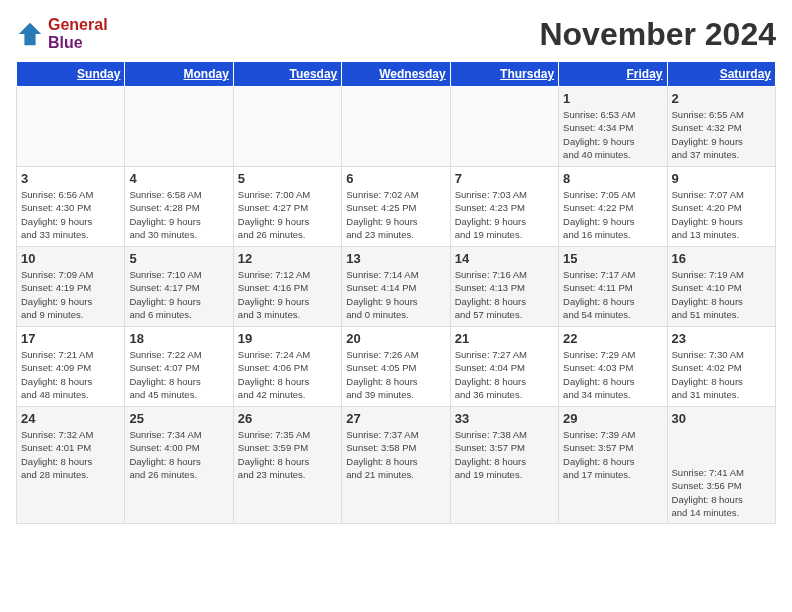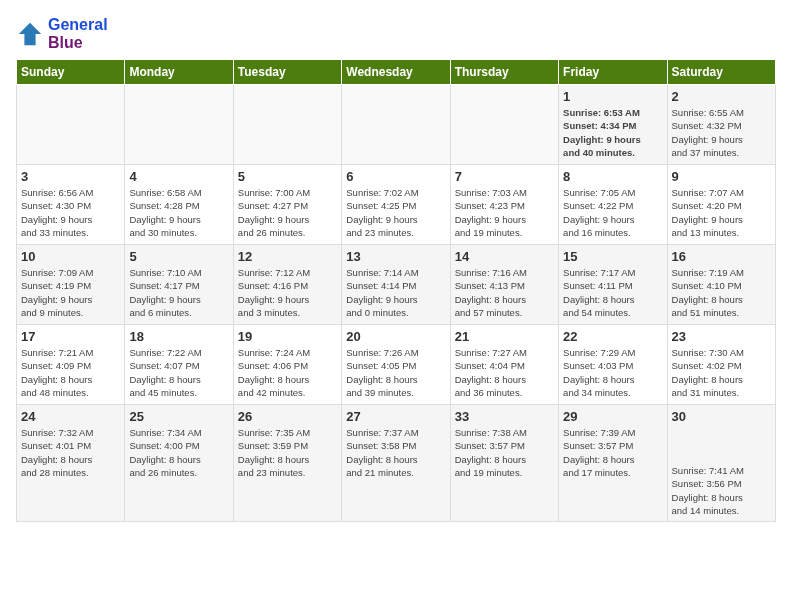--- a/index.html
+++ b/index.html
@@ -21,21 +21,21 @@
       align-items: center;
     }
     .logo-text {
       display: flex;
       flex-direction: column;
       line-height: 1.1;
     }
     .logo-general {
       font-size: 16px;
       font-weight: bold;
-      color: #1d4ed8;
+      color: #b91c1c;
     }
     .logo-blue {
       font-size: 16px;
       font-weight: bold;
       color: #701a75;
     }
     .logo-icon {
       width: 28px;
       height: 28px;
       margin-right: 4px;
@@ -51,27 +51,28 @@
     .location {
       font-size: 15px;
       color: #555;
     }
     table {
       width: 100%;
       border-collapse: collapse;
       table-layout: fixed;
     }
     thead tr th {
-      background: #4d7c0f;
+      background: #1d4ed8;
       color: #fff;
       font-size: 12px;
       font-weight: bold;
       padding: 5px 4px;
-      text-align: left;
+      text-align: right;
       border: 1px solid #fff;
+      text-decoration: underline;
     }
     tbody tr td {
       vertical-align: top;
       border: 1px solid #ddd;
       padding: 4px 4px;
       font-size: 10px;
       color: #333;
       height: 80px;
       background: #fff;
     }
@@ -104,20 +105,21 @@
   <div class="logo">
     <svg class="logo-icon" viewBox="0 0 40 40" xmlns="http://www.w3.org/2000/svg">
       <polygon points="20,4 36,20 28,20 28,36 12,36 12,20 4,20" fill="#2a7ab5"></polygon>
     </svg>
     <div class="logo-text">
       <span class="logo-general">General</span>
       <span class="logo-blue">Blue</span>
     </div>
   </div>
   <div class="title-block">
+    <div class="month-title">November 2024</div>
   </div>
 </div>
 
 <table>
   <thead>
     <tr>
     <th>Sunday</th>
         <th>Monday</th>
         <th>Tuesday</th>
         <th>Wednesday</th>
@@ -128,21 +130,21 @@
   </thead>
   <tbody id="calendar-body">
   <tr>
         <td class="empty"></td>
         <td class="empty"></td>
         <td class="empty"></td>
         <td class="empty"></td>
         <td class="empty"></td>
         <td>
           <span class="day-num">1</span>
-          <div class="day-info" style="white-space: pre-line; font-weight: bold;">Sunrise: 6:53 AM
+          <div class="day-info" style="white-space: pre-line;">Sunrise: 6:53 AM
 Sunset: 4:34 PM
 Daylight: 9 hours
 and 40 minutes.</div>
         </td>
         <td>
           <span class="day-num">2</span>
           <div class="day-info" style="white-space: pre-line;">Sunrise: 6:55 AM
 Sunset: 4:32 PM
 Daylight: 9 hours
 and 37 minutes.</div>

